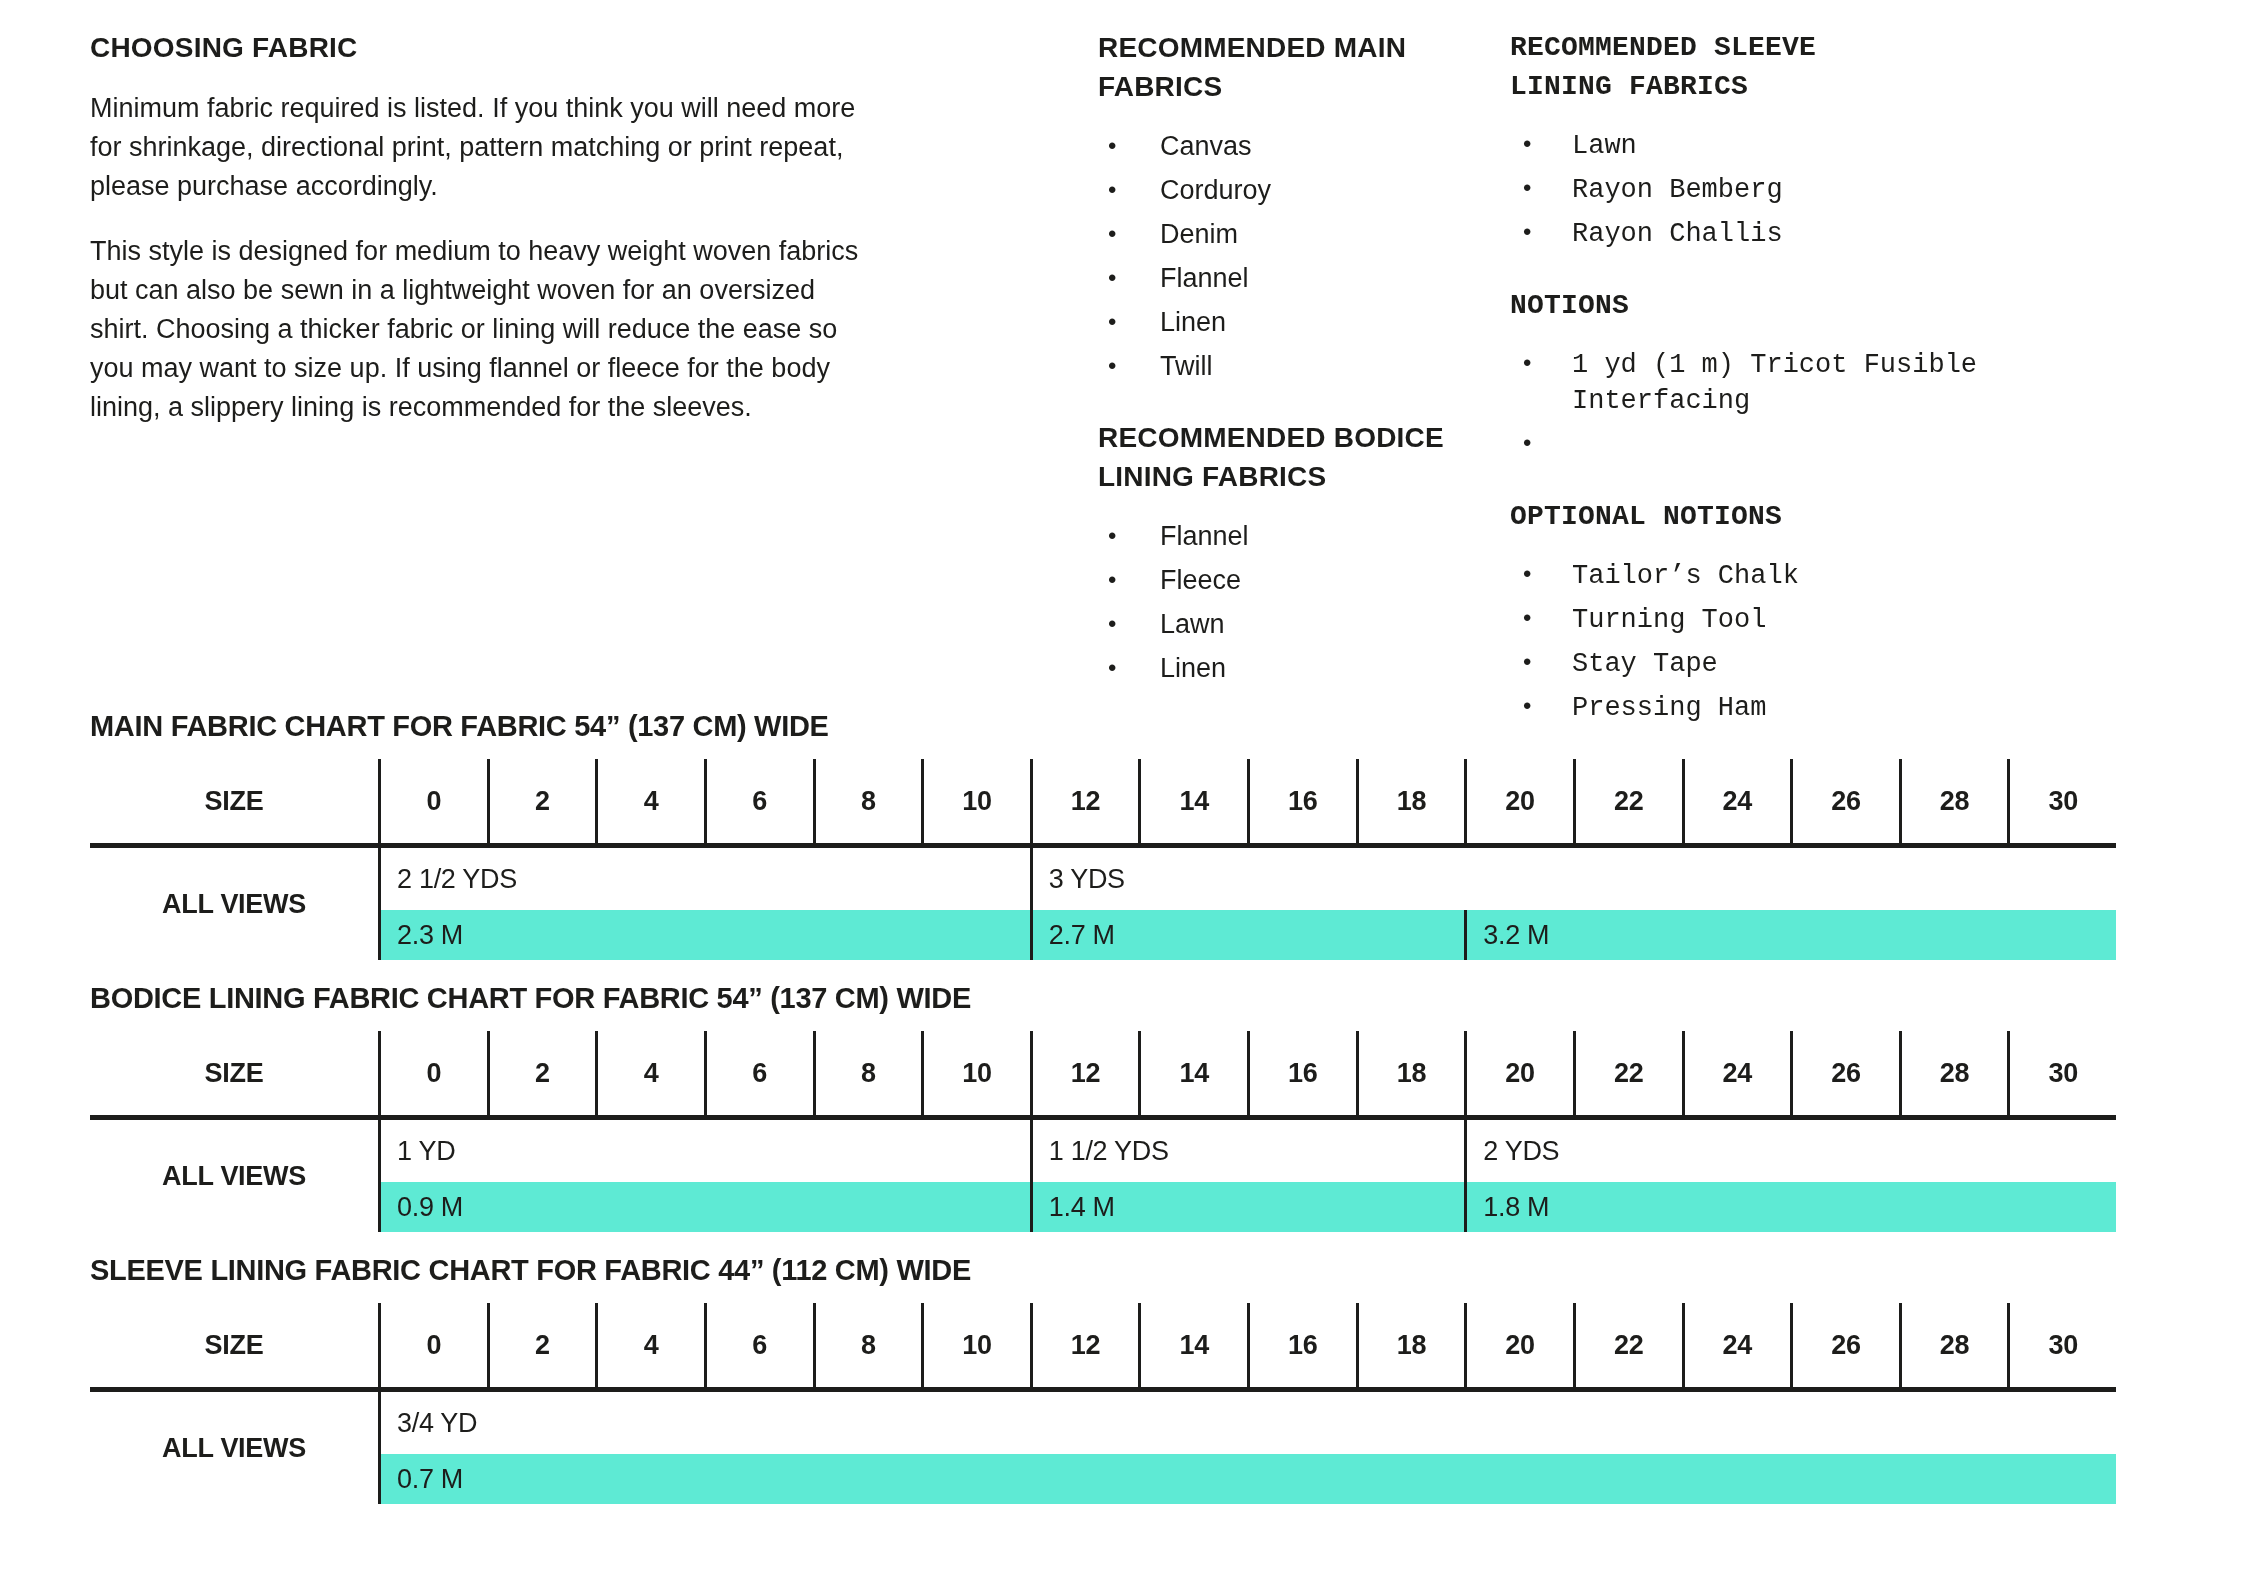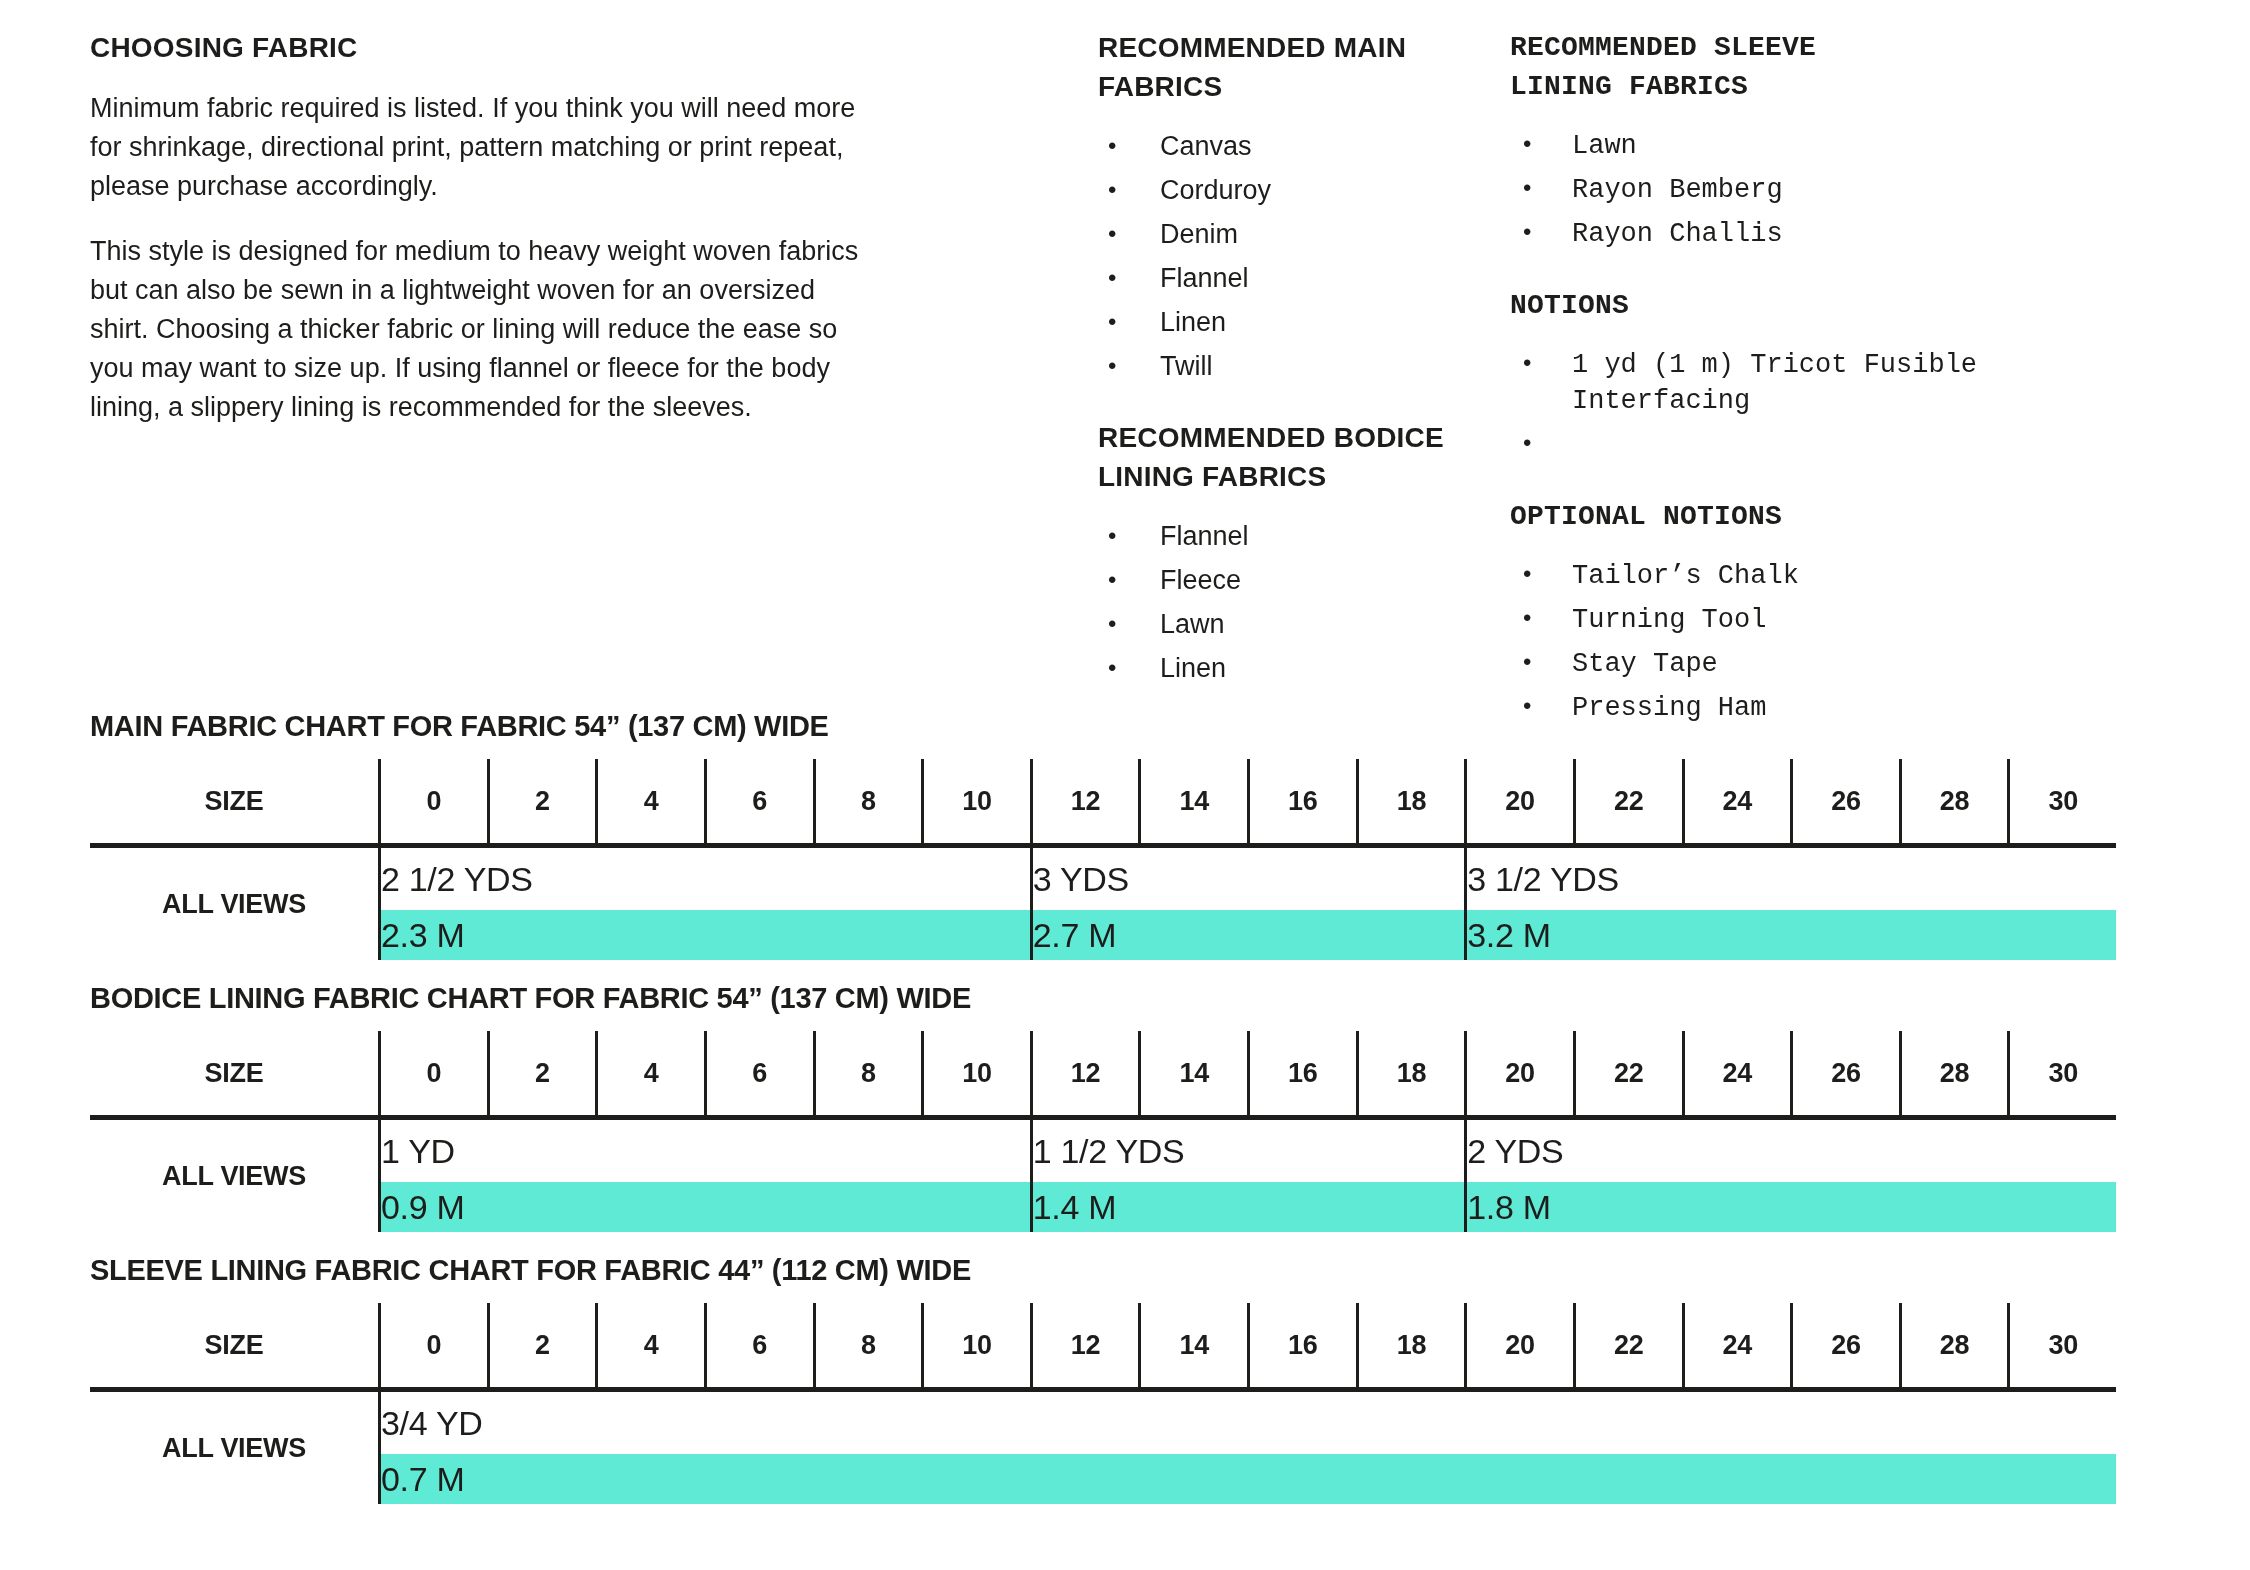--- a/index.html
+++ b/index.html
@@ -90,22 +90,22 @@
   }
   .row-label {
     grid-row: 3 / 5;
     grid-column: 1;
     display: flex; align-items: center; justify-content: center;
     font-weight: bold; font-size: 27px;
   }
   .seg {
     border-left: 3px solid #1d1d1b;
     display: flex; align-items: center;
-    padding-left: 0;
-    font-size: 34px;
+    padding-left: 16px;
+    font-size: 27px;
   }
   .seg.imperial { grid-row: 3; background: #ffffff; }
   .seg.metric   { grid-row: 4; background: #5eead4; }
 </style>
 </head>
 <body>
 
 <div class="page">
 
   <div class="top">
@@ -247,21 +247,20 @@
           <div class="hdr-size" style="grid-column: 14;">24</div>
           <div class="hdr-size" style="grid-column: 15;">26</div>
           <div class="hdr-size" style="grid-column: 16;">28</div>
           <div class="hdr-size" style="grid-column: 17;">30</div>
           <div class="rule"></div>
           <div class="row-label">ALL VIEWS</div>
           <div class="seg imperial" style="grid-column: 2 / span 6;">2 1/2 YDS</div>
           <div class="seg metric" style="grid-column: 2 / span 6;">2.3 M</div>
           <div class="seg imperial" style="grid-column: 8 / span 4;">3 YDS</div>
           <div class="seg metric" style="grid-column: 8 / span 4;">2.7 M</div>
-          <div class="seg imperial" style="grid-column: 12 / span 6;">3 1/2 YDS</div>
           <div class="seg metric" style="grid-column: 12 / span 6;">3.2 M</div>
         </div>
     </div>
 
     <div class="chart">
       <h3 class="chart-title">BODICE LINING FABRIC CHART FOR FABRIC 54” (137 CM) WIDE</h3>
       <div class="cgrid">
           <div class="hdr-label" style="grid-column: 1;">SIZE</div>
           <div class="hdr-size" style="grid-column: 2;">0</div>
           <div class="hdr-size" style="grid-column: 3;">2</div>

